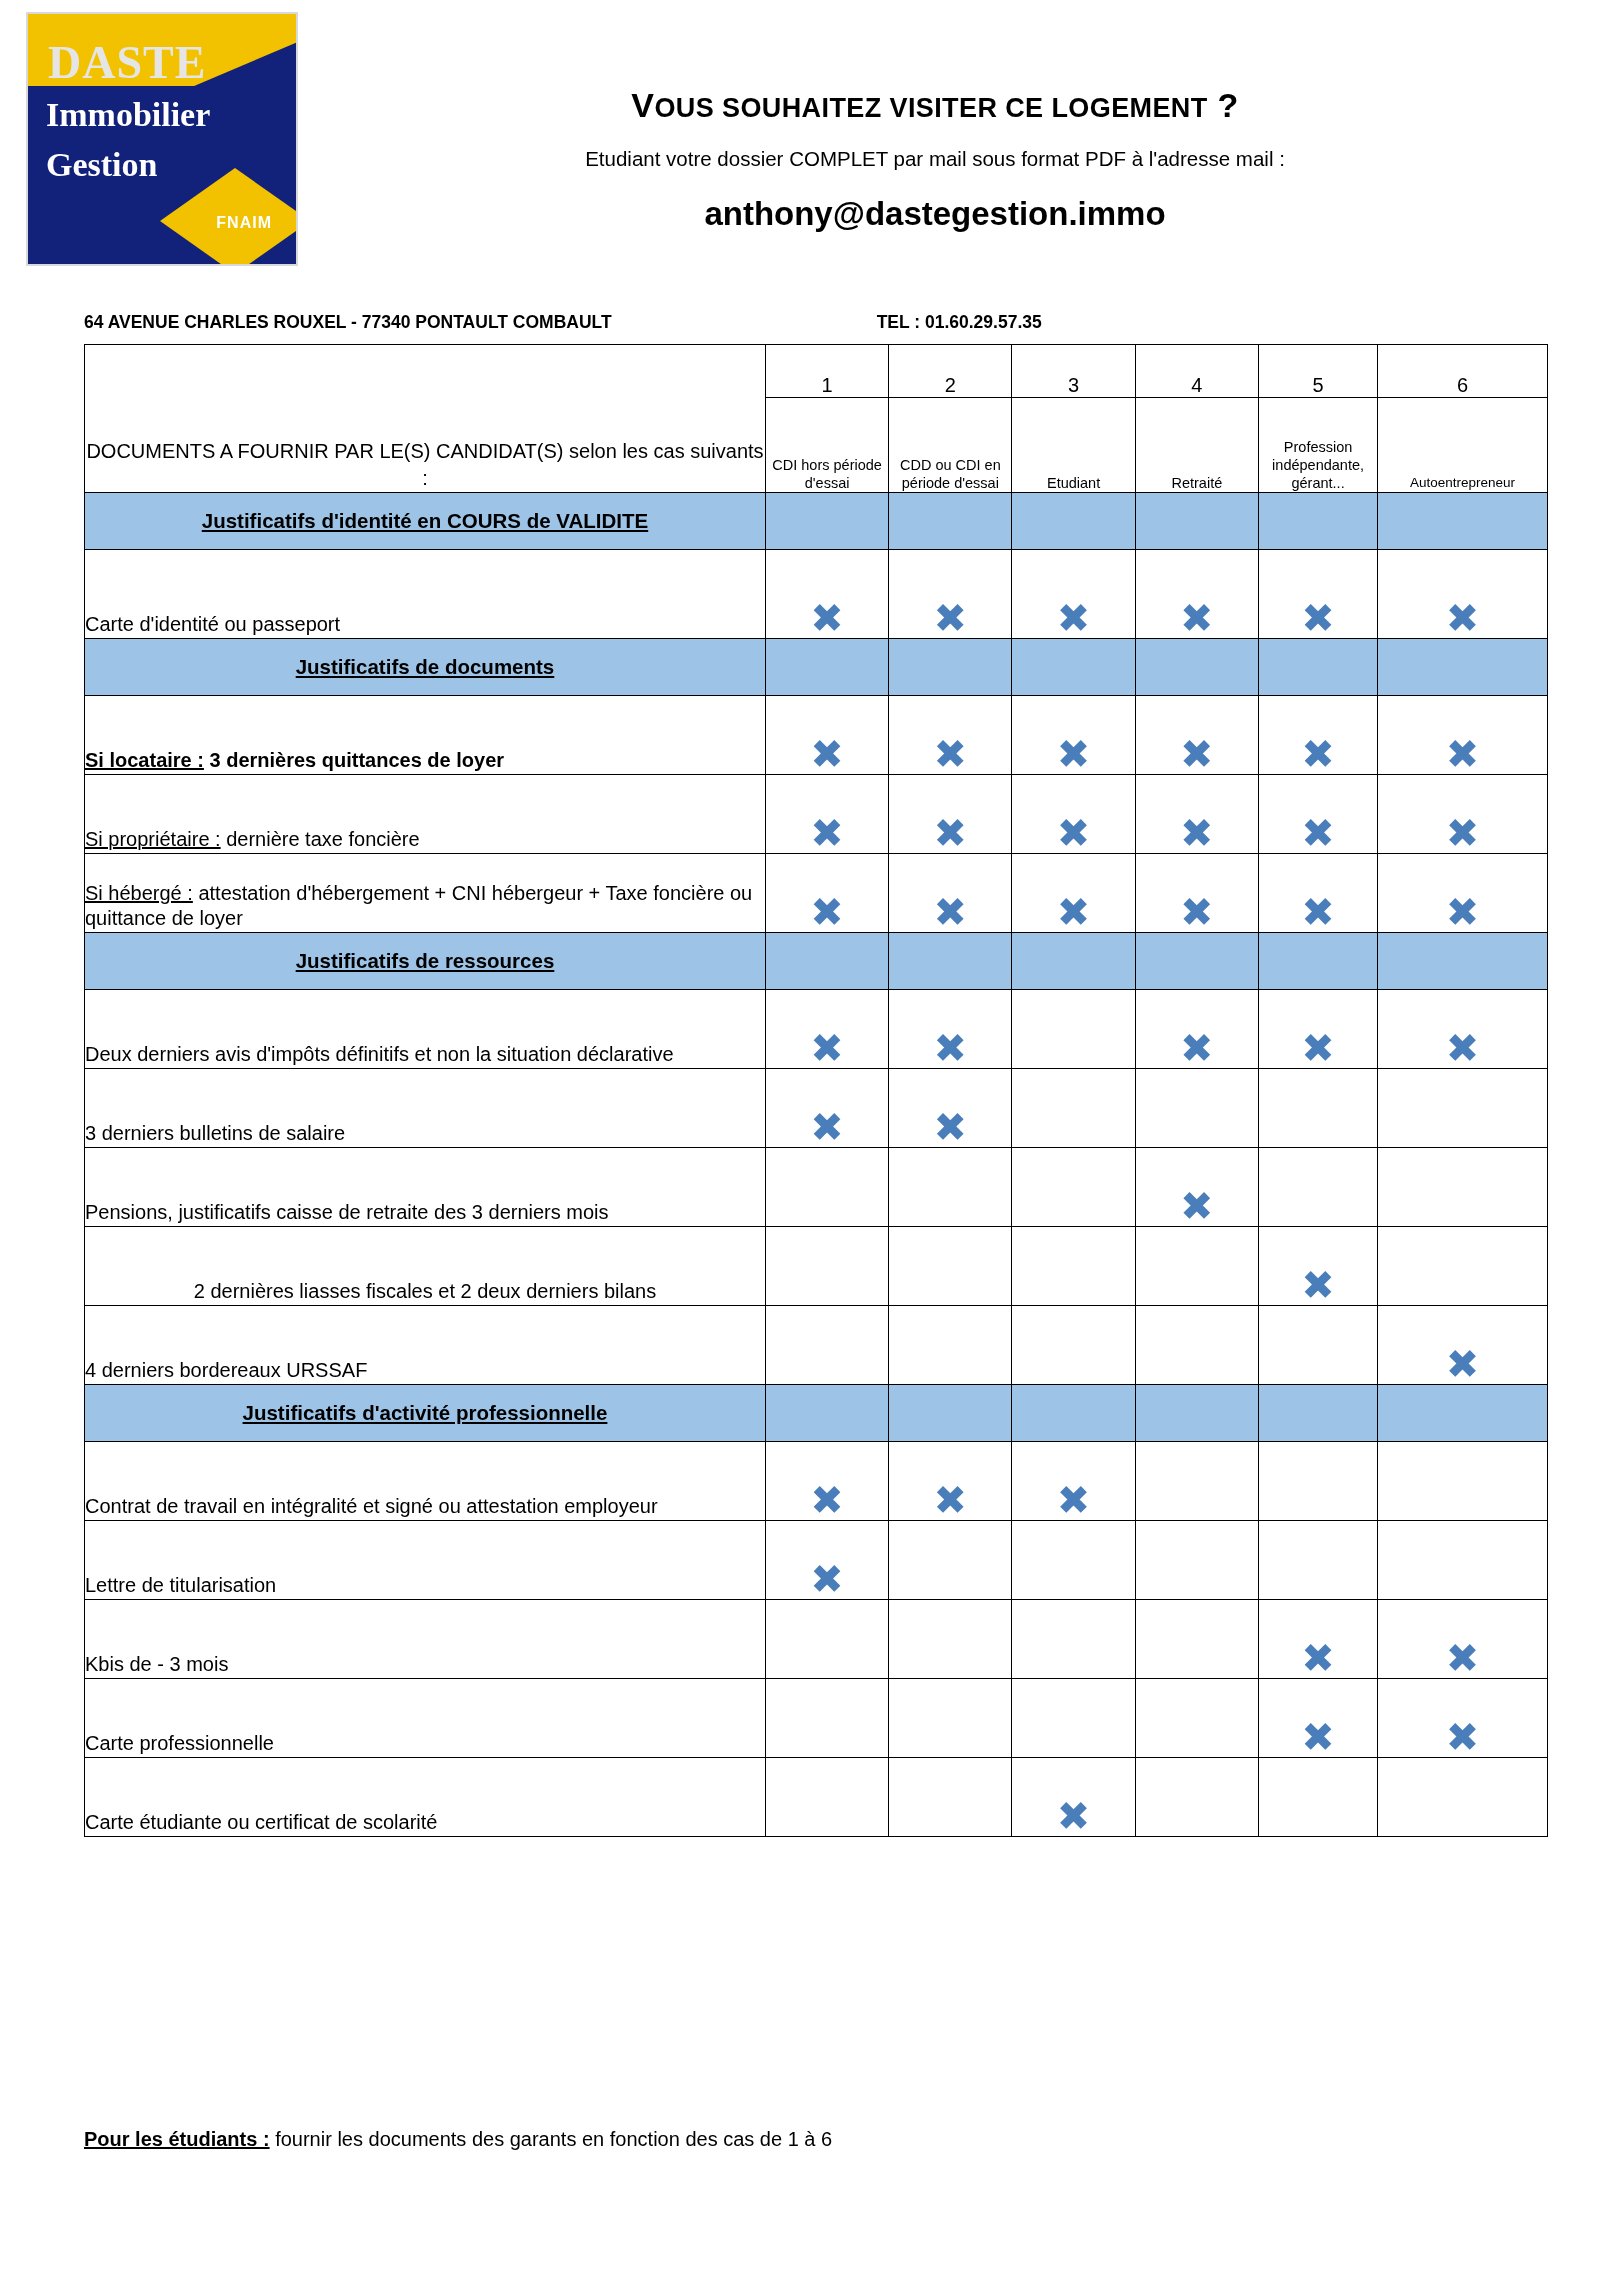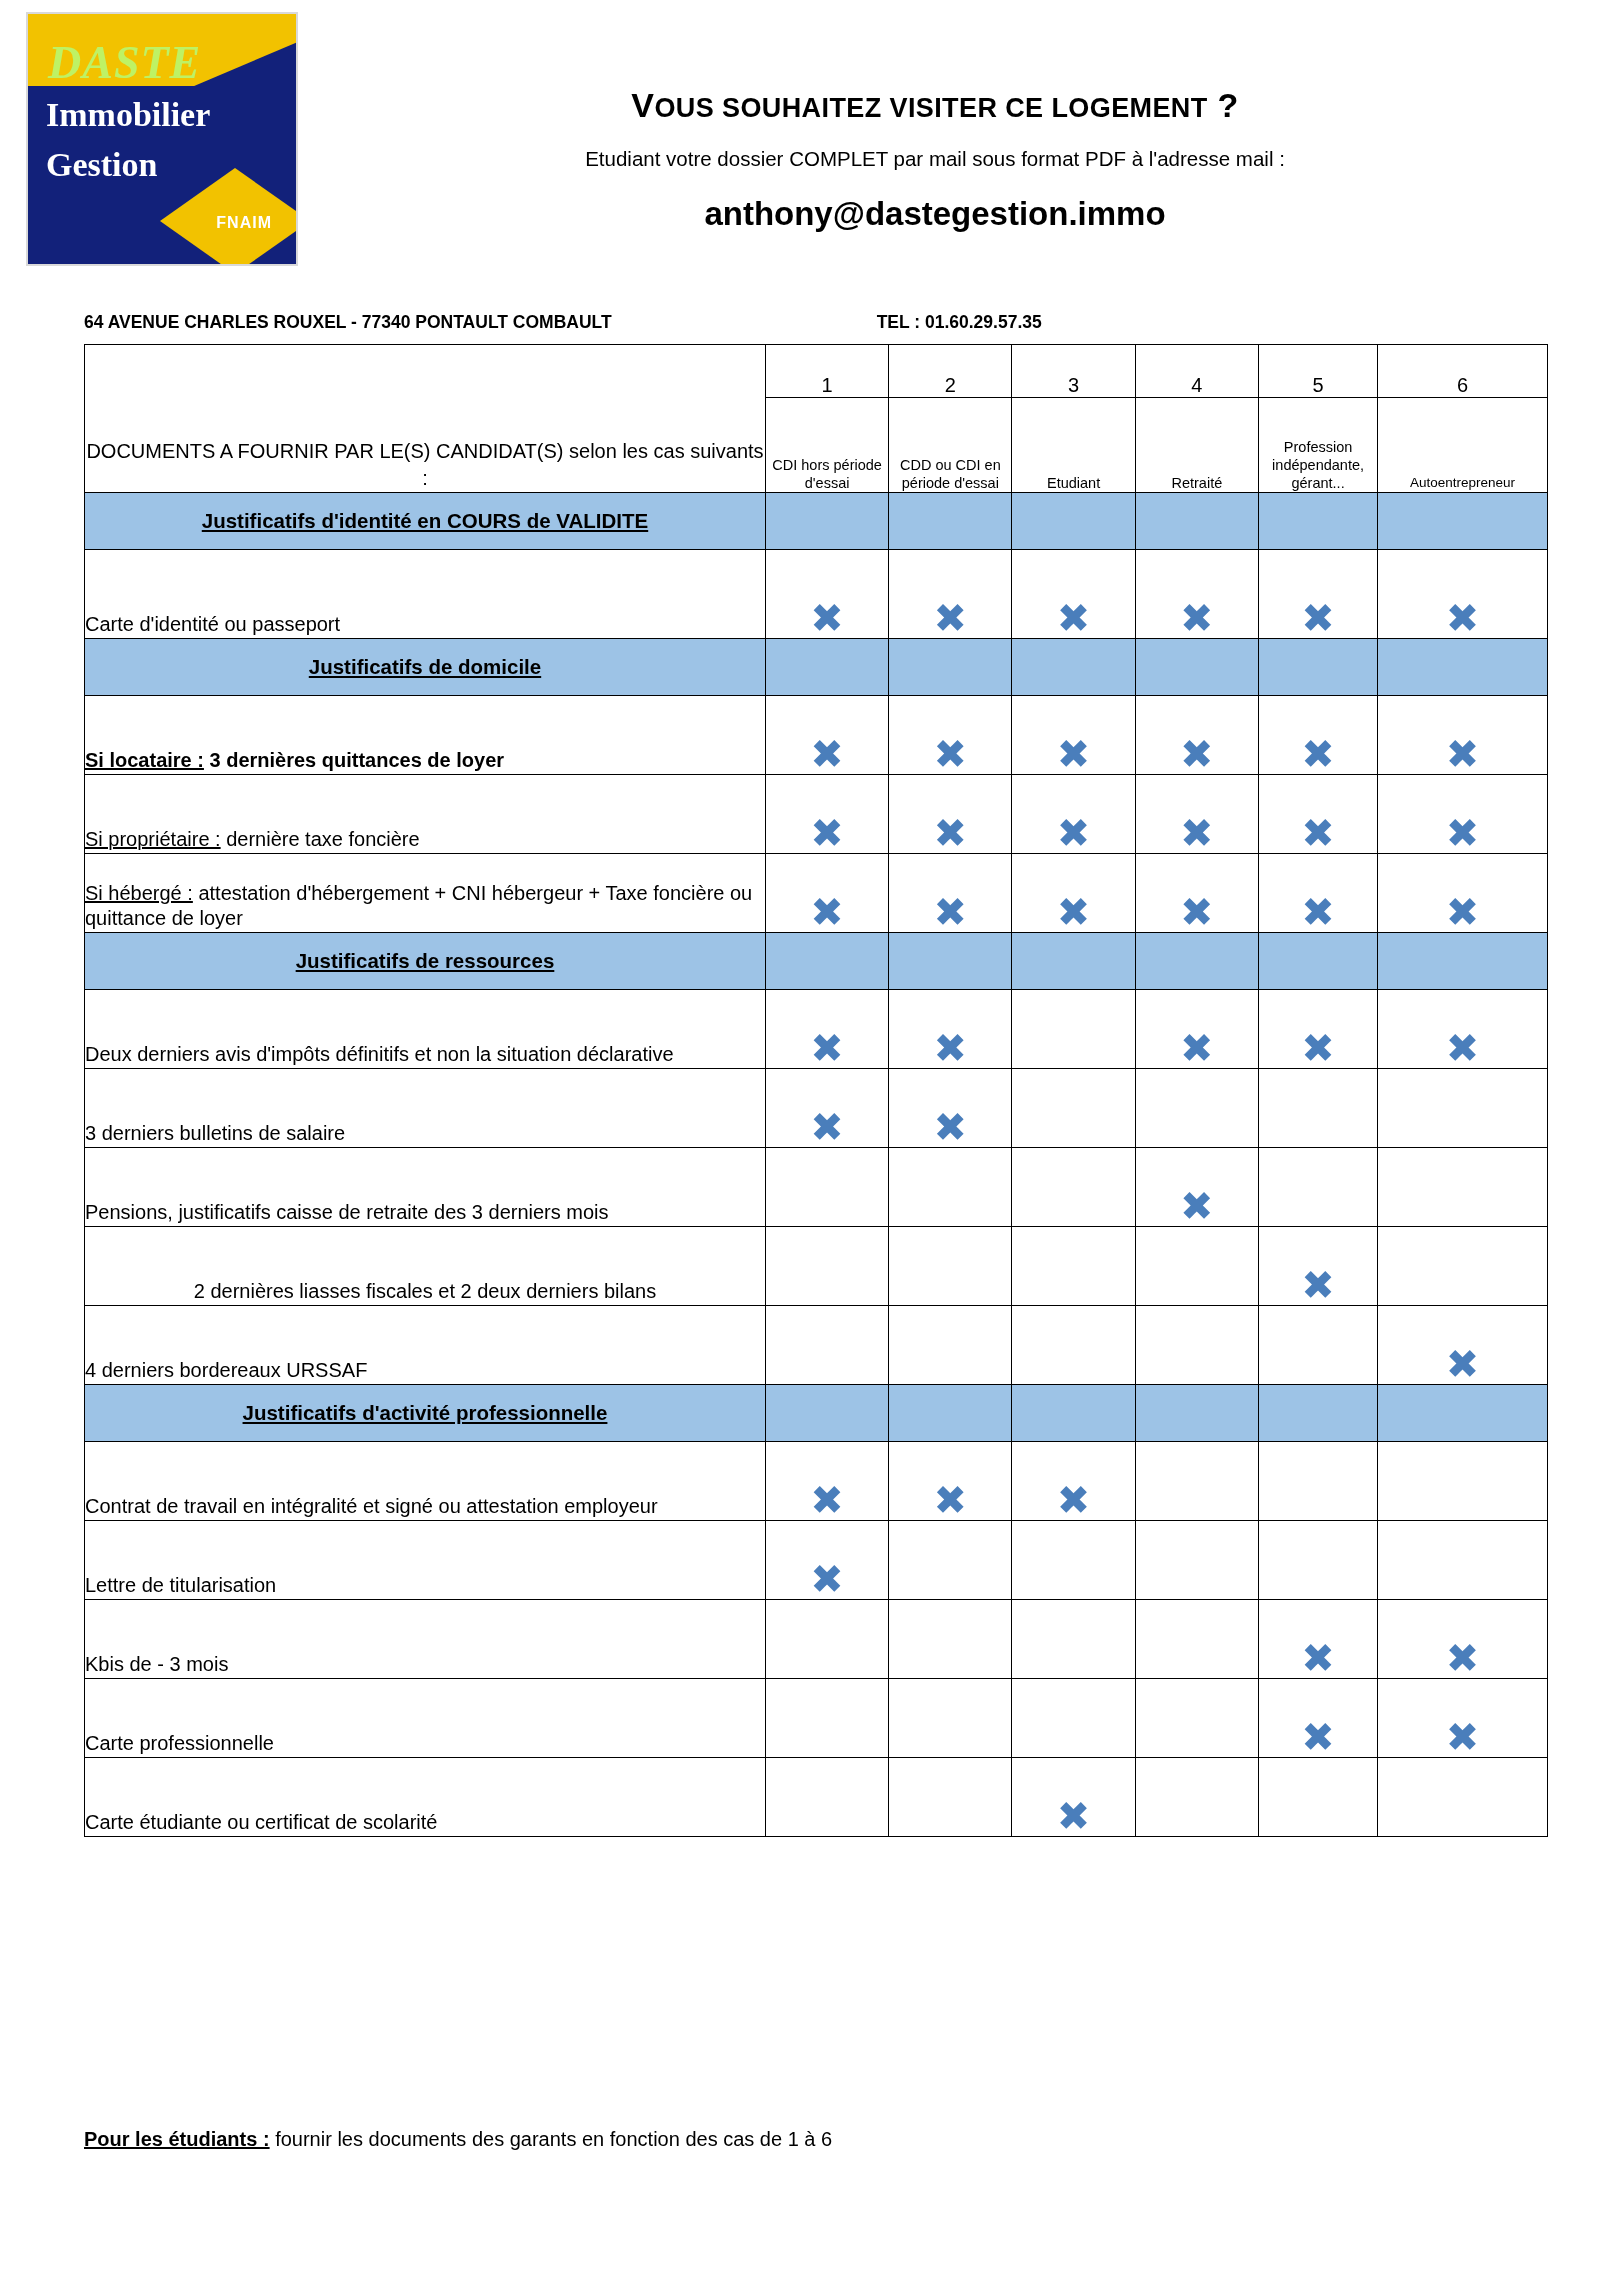--- a/index.html
+++ b/index.html
@@ -46,23 +46,22 @@
     background: #f2c200;
     clip-path: polygon(0 0, 100% 0, 100% 40%, 62% 100%, 0 100%);
   }
   .logo-daste {
     position: absolute;
     left: 20px;
     top: 22px;
     font-size: 46px;
     font-weight: bold;
     letter-spacing: 1px;
-    color: #bef264;
+    color: #e5e5e5;
     font-family: "Liberation Serif", serif;
-    font-style: italic;
   }
   .logo-imm {
     position: absolute;
     left: 18px;
     top: 82px;
     font-size: 34px;
     font-weight: bold;
     color: #ffffff;
     font-family: "Liberation Serif", serif;
   }
@@ -291,21 +290,21 @@
           <tr>
             <td class="row-label" style="height: 88px;">Carte d'identité ou passeport</td>
             <td class="mark-cell"><span class="x" style="color: rgb(74, 126, 187);">✖</span></td>
             <td class="mark-cell"><span class="x" style="color: rgb(74, 126, 187);">✖</span></td>
             <td class="mark-cell"><span class="x" style="color: rgb(74, 126, 187);">✖</span></td>
             <td class="mark-cell"><span class="x" style="color: rgb(74, 126, 187);">✖</span></td>
             <td class="mark-cell"><span class="x" style="color: rgb(74, 126, 187);">✖</span></td>
             <td class="mark-cell"><span class="x" style="color: rgb(74, 126, 187);">✖</span></td>
           </tr>
           <tr class="section-row">
-            <td class="section-title">Justificatifs de domicile</td>
+            <td class="section-title">Justificatifs de documents</td>
             <td></td>
             <td></td>
             <td></td>
             <td></td>
             <td></td>
             <td></td>
           </tr>
           <tr>
             <td class="row-label" style="height: 78px; font-weight: bold;"><u>Si locataire :</u><span> 3 dernières quittances de loyer</span></td>
             <td class="mark-cell"><span class="x" style="color: rgb(74, 126, 187);">✖</span></td>

